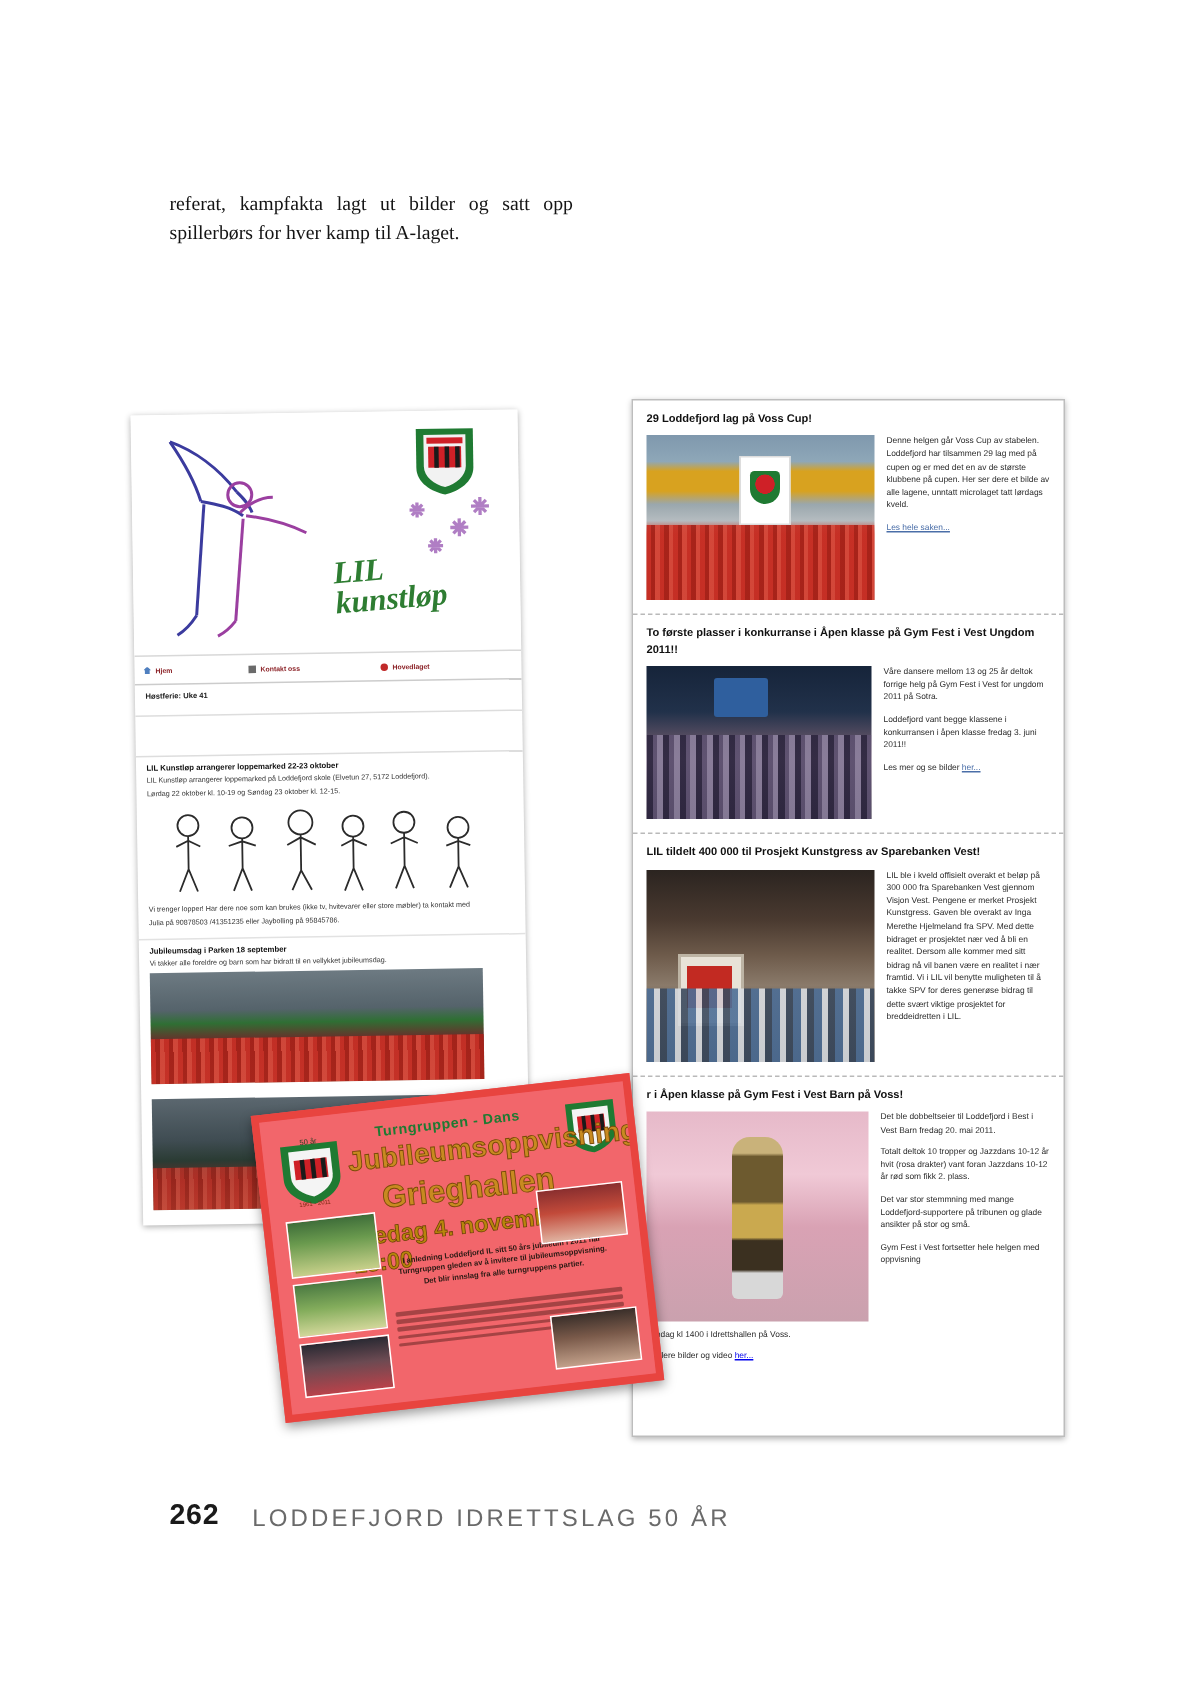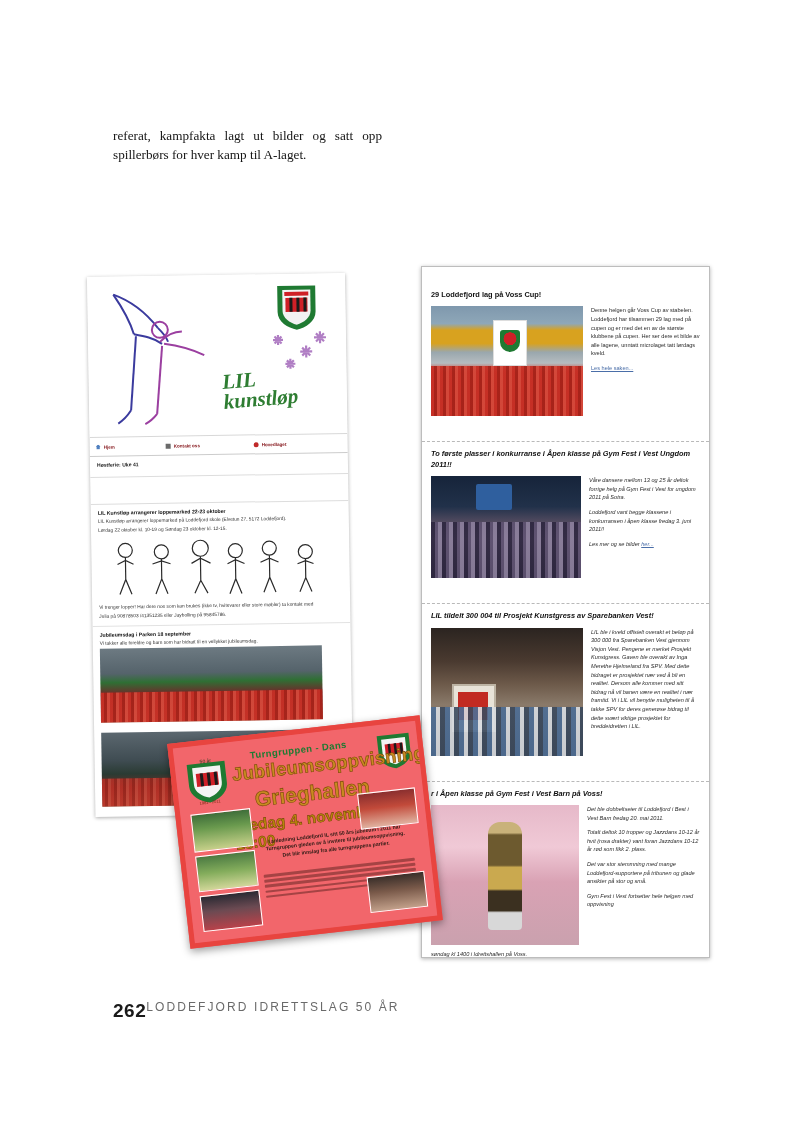--- a/index.html
+++ b/index.html
@@ -51,22 +51,22 @@
   .ph{position:absolute;overflow:hidden;}
   .phA{left:0;top:0;width:222px;height:74px;
        background:linear-gradient(180deg,#6d7a82 0%,#55636b 34%,#2f6f34 46%,#6e2a2a 62%,#8a3b33 78%,#b0614e 100%);}
   .phB{left:0;top:84px;width:222px;height:74px;
        background:linear-gradient(180deg,#5b676f 0%,#3f4c52 38%,#2a3b33 56%,#6b2f28 74%,#93553f 100%);}
 
   
   .shotR{position:absolute;left:421px;top:266px;width:287px;height:690px;
          background:#fff;border:1px solid #bdbdbd;
          box-shadow:0 1px 4px rgba(0,0,0,.3);overflow:hidden;}
-  .newsItem{padding:7px 9px 9px;margin-top:16px;}
-  .newsItem + .newsItem{border-top:1px dashed #b9b9b9;font-style:italic;}
+  .newsItem{padding:7px 9px 9px;}
+  .newsItem + .newsItem{border-top:1px dashed #b9b9b9;}
   .newsTitle{font-size:7.4px;font-weight:bold;color:#111;line-height:10.4px;margin:0 0 6px;}
   .newsBody{display:flex;gap:8px;}
   .newsImg{flex:0 0 auto;border:0;overflow:hidden;position:relative;}
   .newsTxt{flex:1;font-size:5.6px;line-height:8.6px;color:#2b2b2b;}
   .newsTxt p{margin:0 0 6px;}
   .newsTxt a{color:#4a6ea8;text-decoration:underline;}
   .linkline{font-size:5.6px;color:#4a6ea8;text-decoration:underline;}
   .fullline{font-size:5.6px;line-height:8.6px;color:#2b2b2b;margin:5px 0 0;}
 
   
@@ -121,23 +121,23 @@
   .pp2{left:10px;top:110px;width:58px;height:34px;
        background:linear-gradient(180deg,#4b7a42 0%,#84ad5c 50%,#d2d79a 100%);}
   .pp3{left:10px;top:150px;width:58px;height:34px;
        background:linear-gradient(180deg,#2a2a33 0%,#6b4a52 45%,#b8424a 100%);}
   .pp4{right:8px;top:66px;width:56px;height:34px;
        background:linear-gradient(180deg,#8a2f2f 0%,#c24a3a 45%,#e0b2a0 100%);}
   .pp5{right:8px;top:150px;width:56px;height:34px;
        background:linear-gradient(180deg,#3a2f2a 0%,#7a5a4a 45%,#c2a08a 100%);}
 
   
-  .footer{position:absolute;left:113px;top:1000px;display:flex;align-items:flex-start;}
+  .footer{position:absolute;left:113px;top:1000px;display:flex;align-items:flex-end;gap:22px;}
   .pgnum{font-size:19px;font-weight:bold;color:#1a1a1a;letter-spacing:.5px;}
-  .pgtitle{font-size:12px;color:#6a6a6a;letter-spacing:2.1px;}
+  .pgtitle{font-size:16px;color:#6a6a6a;letter-spacing:2.1px;}
 </style>
 </head>
 <body>
 
 <div class="page">
 
   <div class="bodytext">
     <div class="col">
       <p>referat, kampfakta lagt ut bilder og satt opp spillerbørs for hver kamp til A-laget.</p>
     </div>
@@ -294,21 +294,21 @@
         </div>
         <div class="newsTxt">
           <p>Våre dansere mellom 13 og 25 år deltok forrige helg på Gym Fest i Vest for ungdom 2011 på Sotra.</p>
           <p>Loddefjord vant begge klassene i konkurransen i åpen klasse fredag 3. juni 2011!!</p>
           <p><span>Les mer og se bilder </span><a href="#">her...</a></p>
         </div>
       </div>
     </div>
 
     <div class="newsItem">
-      <h3 class="newsTitle">LIL tildelt 300 004 til Prosjekt Kunstgress av Sparebanken Vest!</h3>
+      <h3 class="newsTitle">LIL tildelt 400 000 til Prosjekt Kunstgress av Sparebanken Vest!</h3>
       <div class="newsBody">
         <div class="newsImg imgCheque">
           <div style="position:absolute;left:14%;top:44%;width:40px;height:44px;background:#e8e3d8;border:2px solid #bdb4a4;"></div>
           <div style="position:absolute;left:18%;top:50%;width:30px;height:28px;background:#c22a22;"></div>
           <div class="crowdC" style="height:38%"></div>
         </div>
         <div class="newsTxt">
           <p>LIL ble i kveld offisielt overakt et beløp på 300 000 fra Sparebanken Vest gjennom Visjon Vest. Pengene er merket Prosjekt Kunstgress. Gaven ble overakt av Inga Merethe Hjelmeland fra SPV. Med dette bidraget er prosjektet nær ved å bli en realitet. Dersom alle kommer med sitt bidrag nå vil banen være en realitet i nær framtid. Vi i LIL vil benytte muligheten til å takke SPV for deres generøse bidrag til dette svært viktige prosjektet for breddeidretten i LIL.</p>
         </div>
       </div>

